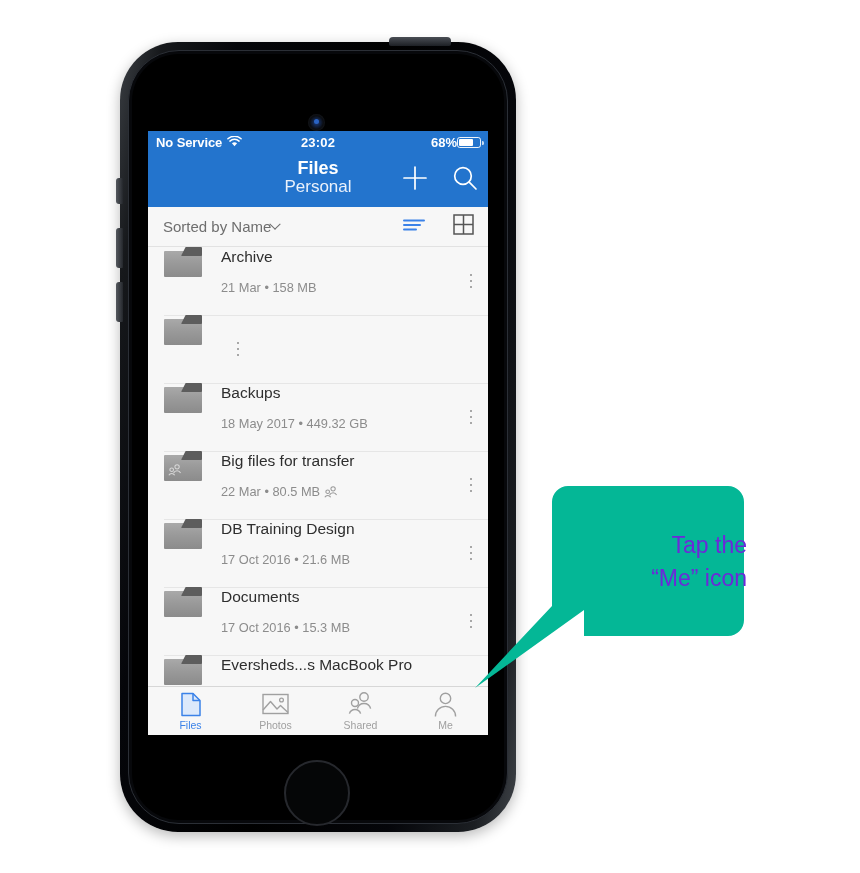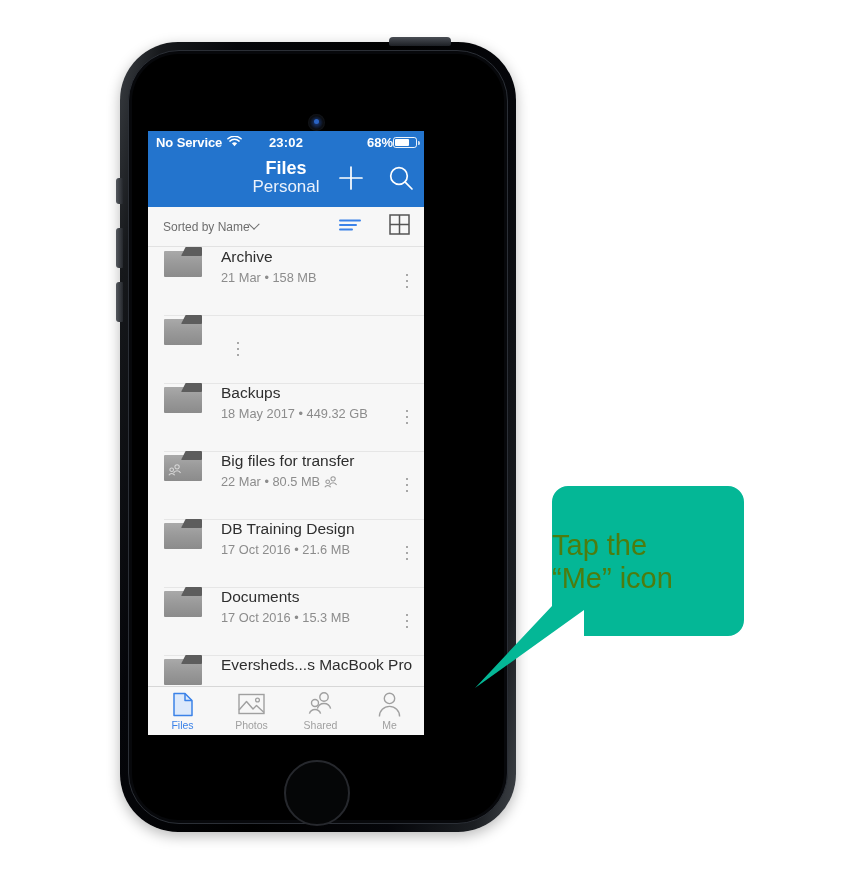--- a/index.html
+++ b/index.html
@@ -113,21 +113,21 @@
     border-radius: 50%;
     border: 2px solid #26282d;
     background: #050607;
     box-sizing: border-box;
   }
 
   
   #screen {
     position: absolute;
     left: 28px; top: 89px;
-    width: 276px; height: 604px;
+    width: 340px; height: 604px;
     background: #7f1d1d;
     overflow: hidden;
   }
 
   
   .statusbar {
     position: relative;
     height: 22px;
     background: #2374cd;
     color: #ffffff;
@@ -216,21 +216,21 @@
     position: relative;
     height: 39px;
     background: #f7f7f7;
     border-bottom: 1px solid #e2e2e2;
     display: flex;
     align-items: center;
   }
   .sort-label {
     position: absolute;
     left: 15px;
-    font-size: 12px;
+    font-size: 15px;
     color: #6e6e6e;
     display: flex;
     align-items: center;
     cursor: pointer;
   }
   .chev {
     display: inline-block;
     width: 7px; height: 7px;
     border-right: 1.4px solid #6e6e6e;
     border-bottom: 1.4px solid #6e6e6e;
@@ -301,21 +301,21 @@
     font-size: 15.5px;
     color: #2e2e2e;
     line-height: 19px;
     white-space: nowrap;
     overflow: hidden;
   }
   .file-meta {
     font-size: 12.8px;
     color: #8c8c8c;
     line-height: 18px;
-    margin-top: 3px;
+    margin-top: 13px;
     white-space: nowrap;
     display: flex;
     align-items: center;
     gap: 4px;
   }
   .meta-people { color: #9a9a9a; line-height: 0; }
   .kebab {
     flex: 0 0 auto;
     width: 34px; height: 100%;
     display: flex;
@@ -361,23 +361,23 @@
   #callout {
     position: absolute;
     left: 466px; top: 484px;
     width: 290px; height: 212px;
     pointer-events: none;
   }
   .callout-text {
     position: absolute;
     left: 86px; top: 45px;
     width: 195px;
-    text-align: left;
-    color: #4d7c0f;
-    font-size: 29px;
+    text-align: right;
+    color: #6d28d9;
+    font-size: 23px;
     line-height: 33px;
     font-weight: normal;
   }
 </style>
 </head>
 <body>
 
 <div id="phone">
   <div class="phone-shell"></div>
   <div class="phone-bezel"></div>

